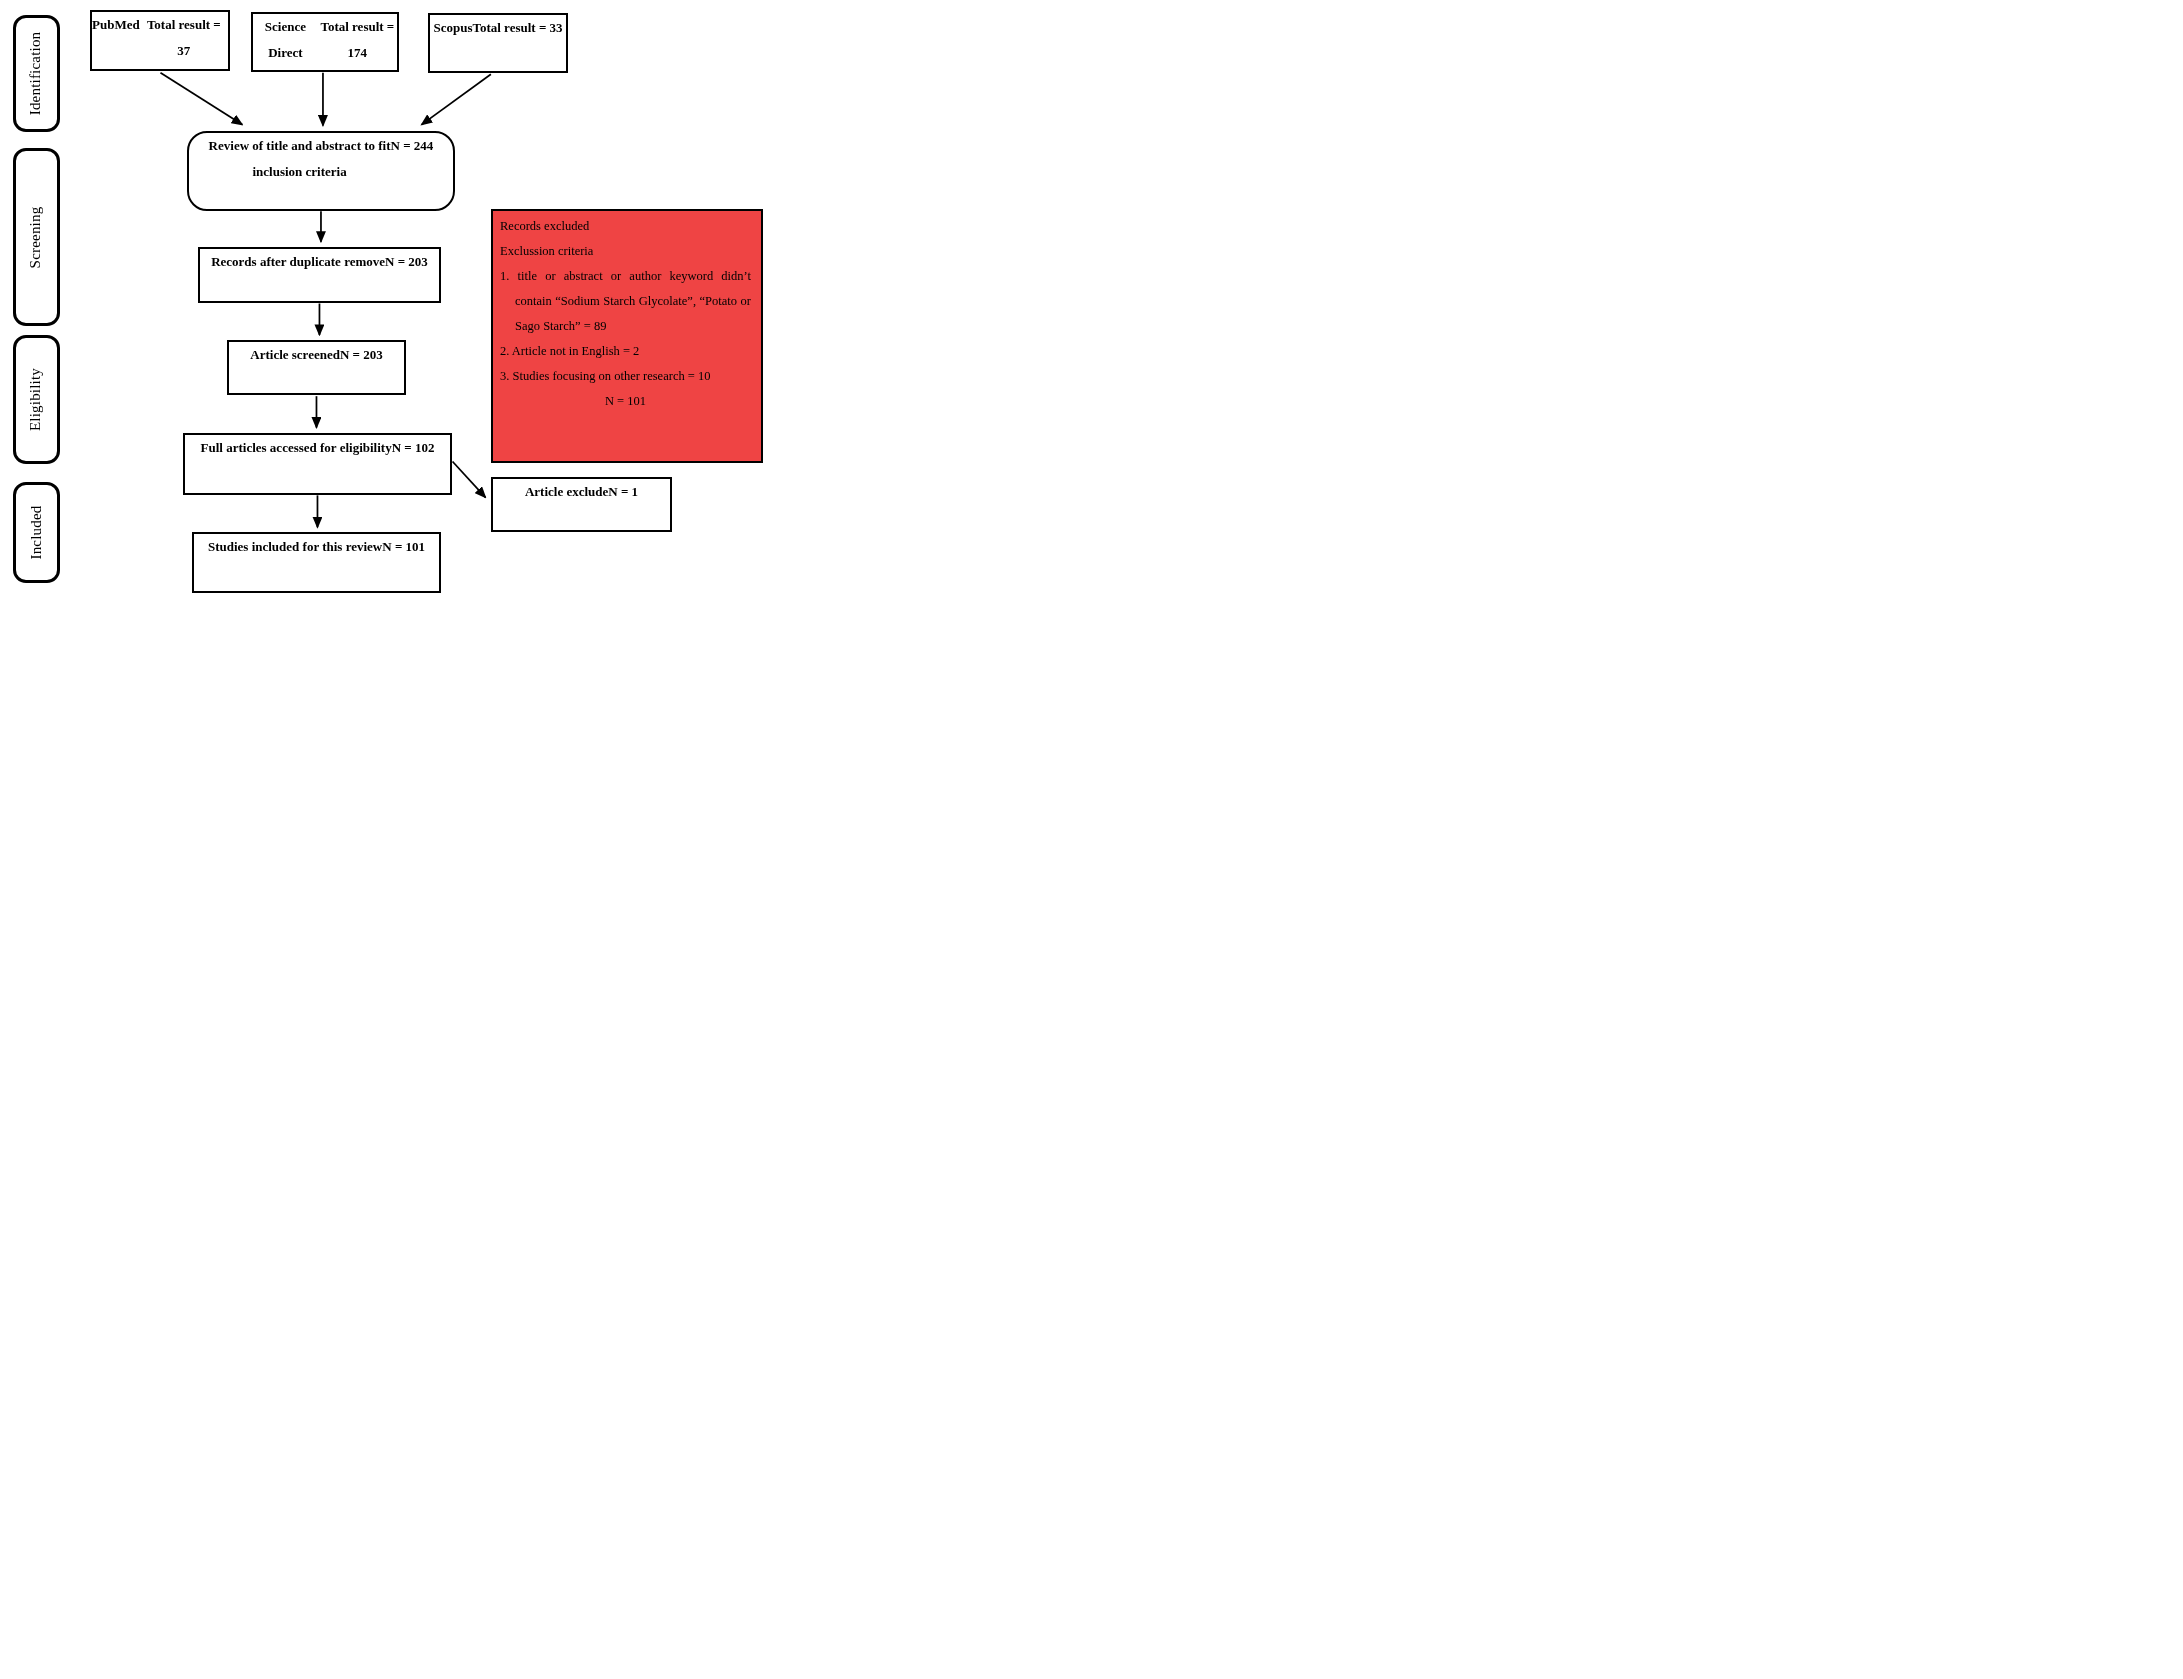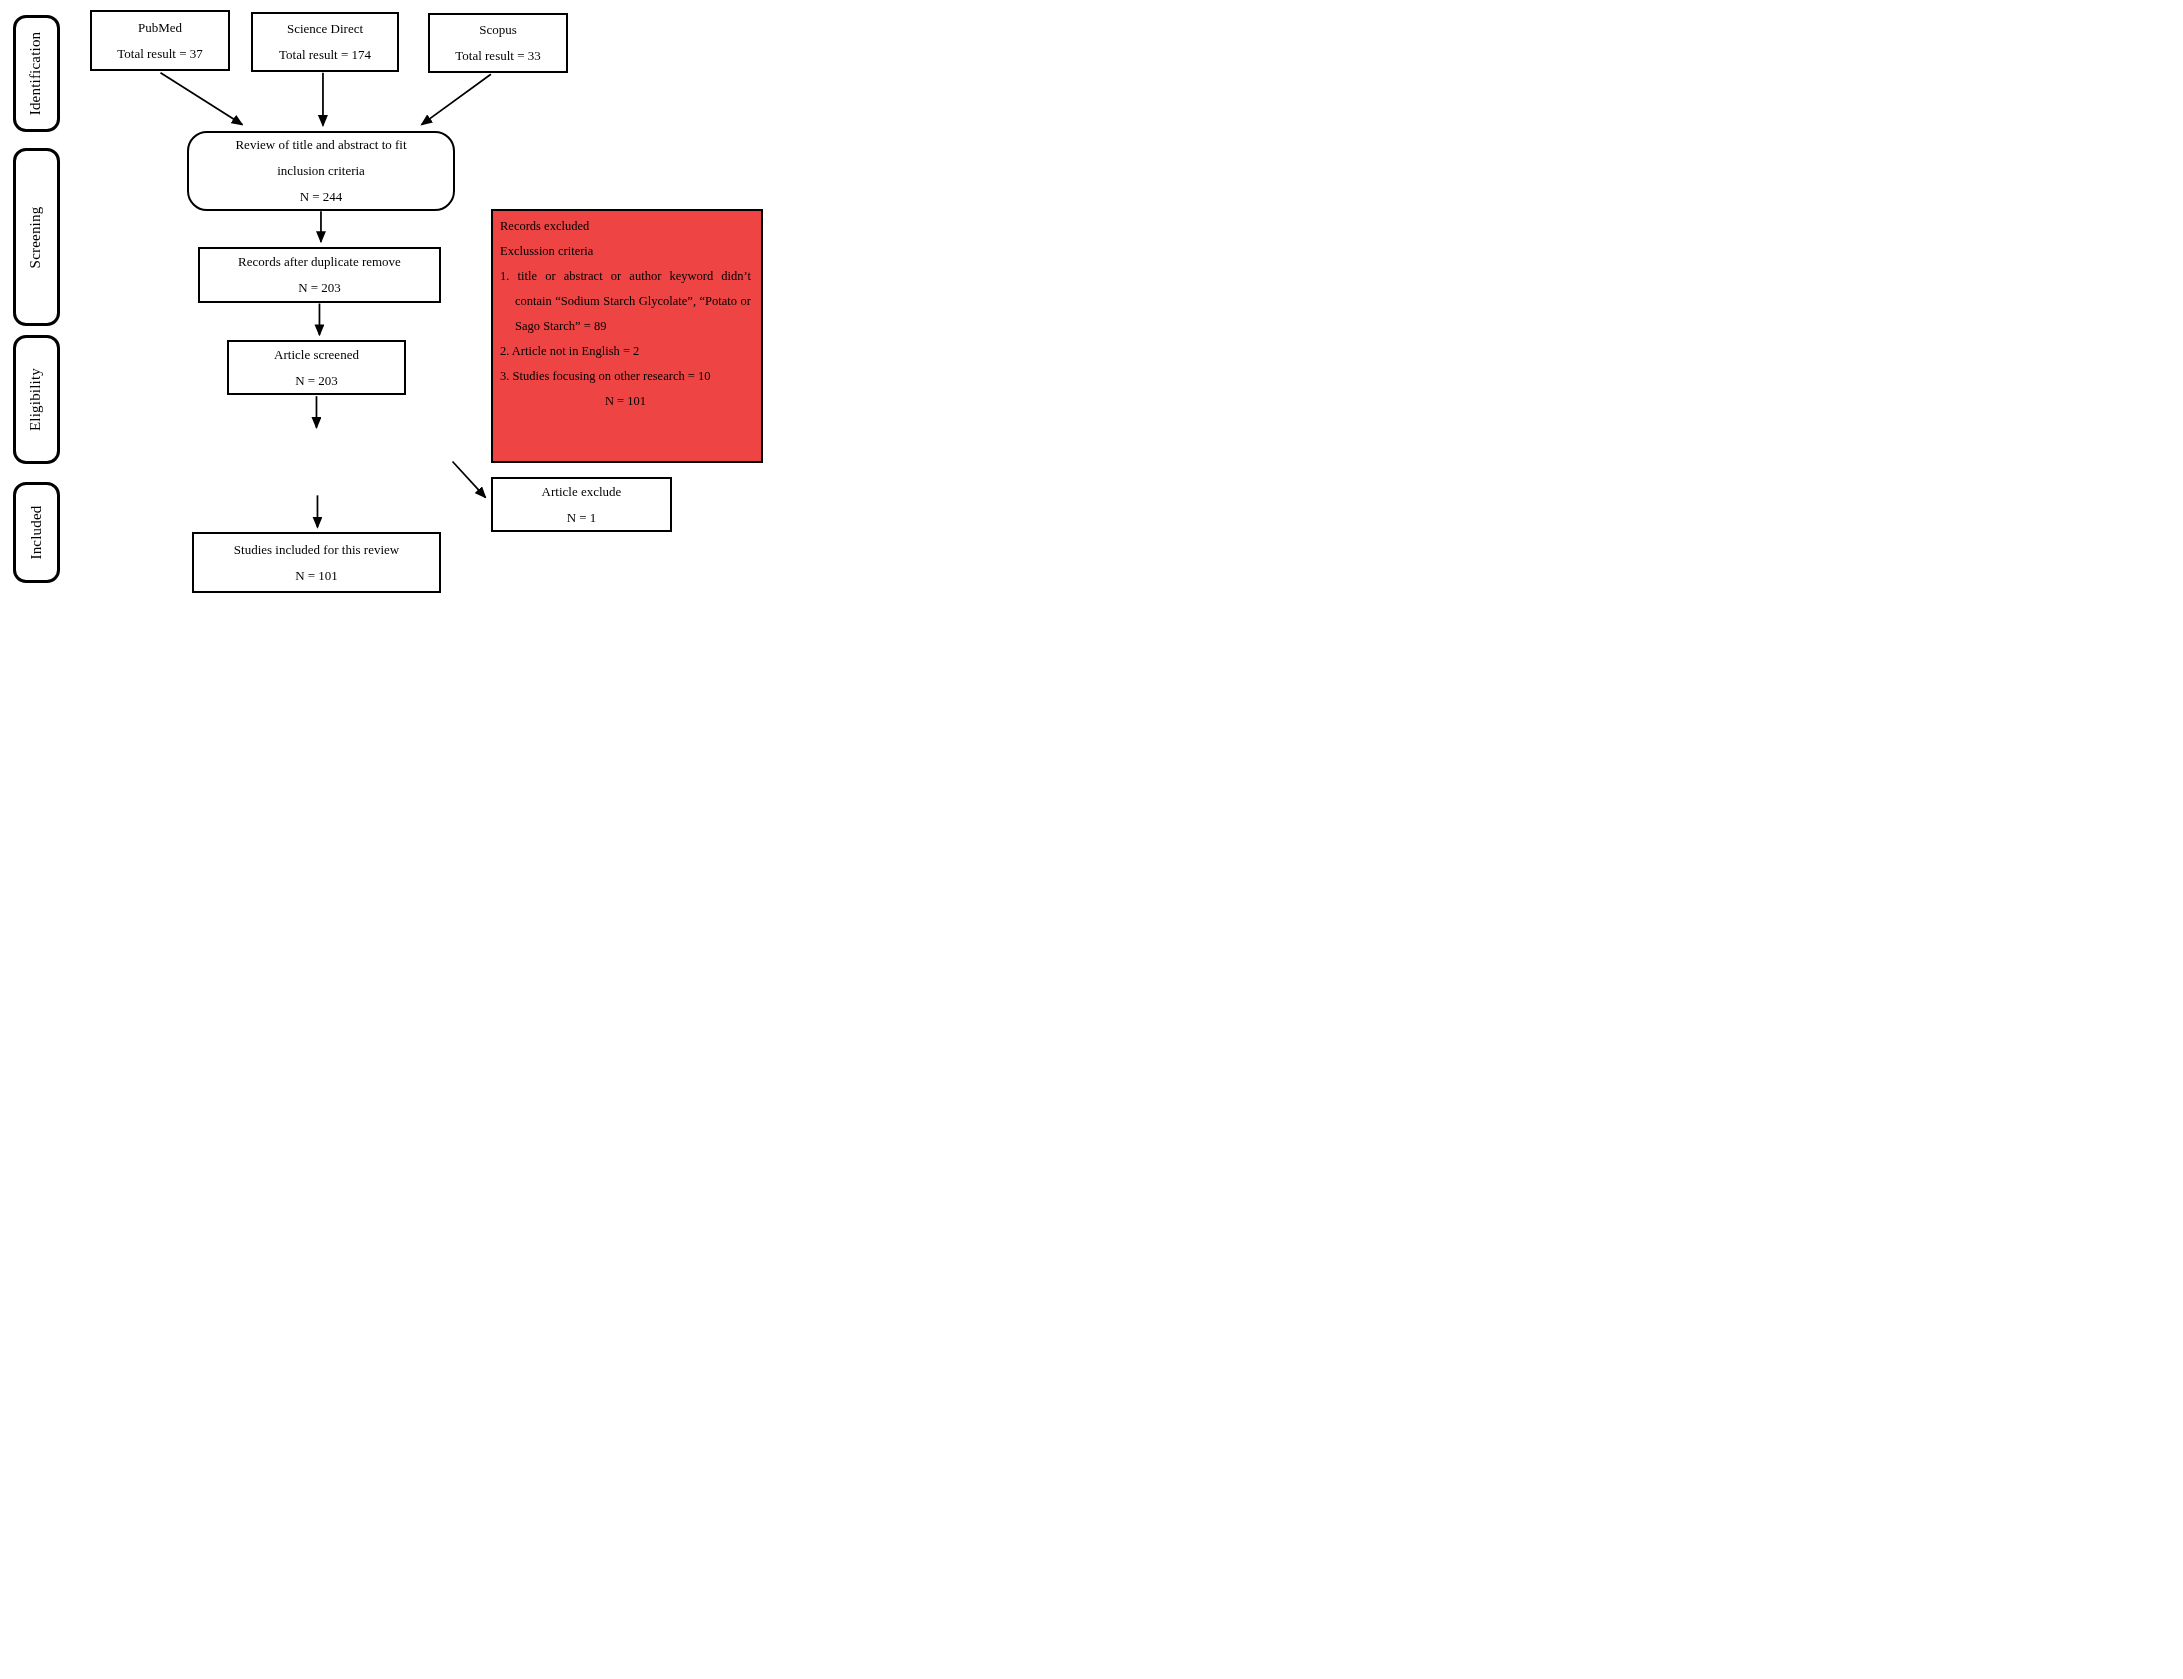--- a/index.html
+++ b/index.html
@@ -43,25 +43,26 @@
 
   
   .box {
     position: absolute;
     border-style: solid;
     border-color: #000;
     border-width: 2.5px 2px;
     background: #fff;
     box-sizing: border-box;
     display: flex;
-    flex-direction: column;
+    flex-direction: row;
     justify-content: center;
     text-align: center;
     font-size: 13px;
     line-height: 2.0;
+    font-weight: bold;
   }
   .box .main { white-space: pre-line; }
 
   
   #box-pubmed        { left: 90px; top: 10px; width: 140px; height: 61px; }
   #box-sciencedirect { left: 251px; top: 12px; width: 148px; height: 60px; }
   #box-scopus        { left: 428px; top: 13px; width: 140px; height: 60px; }
 
   
   #box-review     { left: 187px; top: 131px;  width: 268px; height: 80px; border-radius: 20px; }
@@ -142,20 +143,24 @@
     <div>N = 244</div>
   </div>
   <div class="box" id="box-duplicates">
     <div class="main">Records after duplicate remove</div>
     <div>N = 203</div>
   </div>
   <div class="box" id="box-screened">
     <div class="main">Article screened</div>
     <div>N = 203</div>
   </div>
+  <div class="box" id="box-full">
+    <div class="main">Full articles accessed for eligibility</div>
+    <div>N = 102</div>
+  </div>
   <div class="box" id="box-studies">
     <div class="main">Studies included for this review</div>
     <div>N = 101</div>
   </div>
 
   <div id="box-exclusions">
     <div class="excl-line">Records excluded</div>
     <div class="excl-line">Exclussion criteria</div>
     <div class="excl-item justified">1. title or abstract or author keyword didn’t contain “Sodium Starch Glycolate”, “Potato or Sago Starch” = 89</div>
     <div class="excl-item">2. Article not in English = 2</div>

